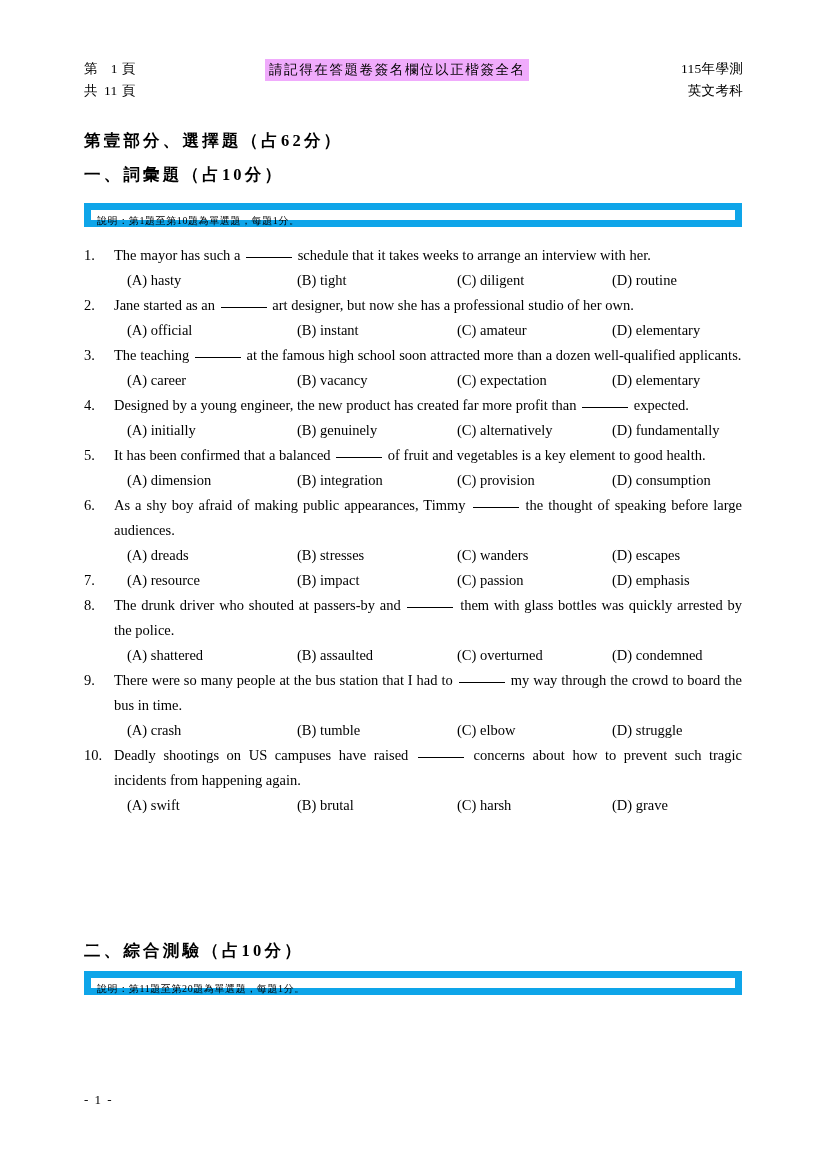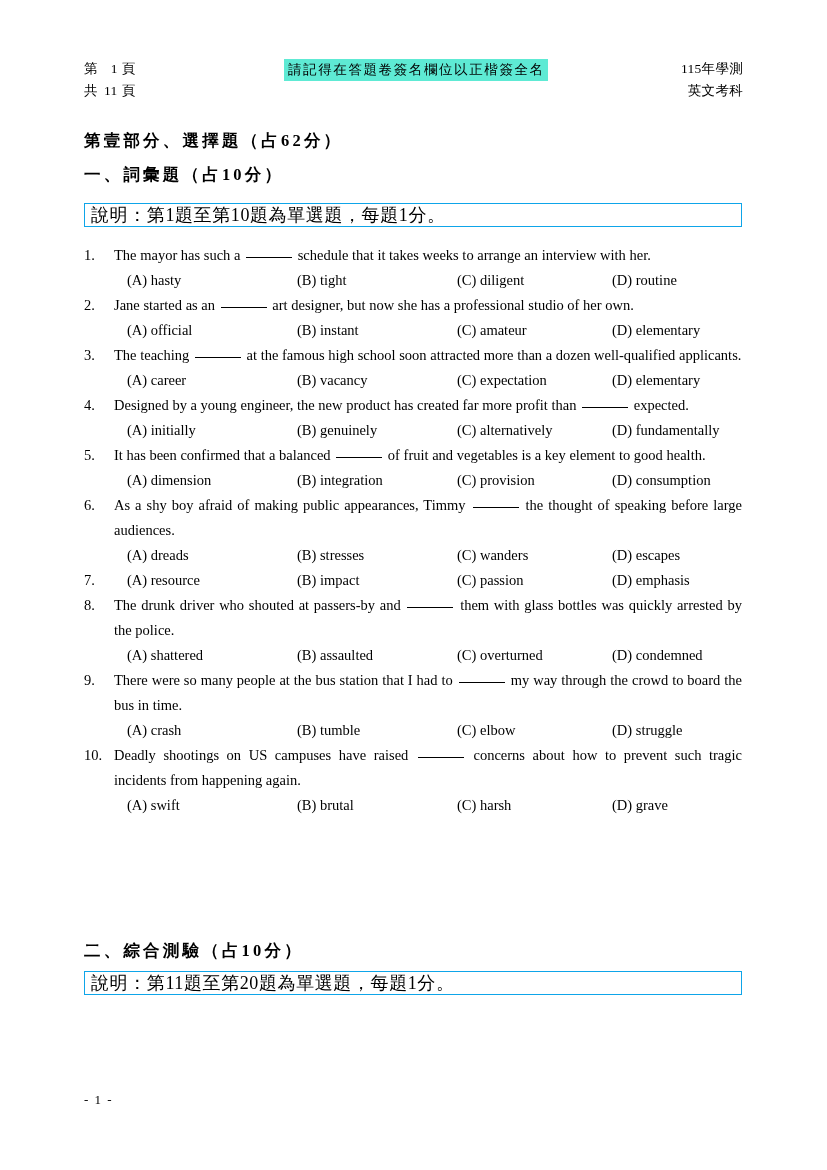--- a/index.html
+++ b/index.html
@@ -36,23 +36,23 @@
     left: 0;
     top: 0;
     font-size: 13.5px;
     line-height: 22px;
     letter-spacing: 0.5px;
     white-space: nowrap;
   }
   .hdr-left .num { display:inline-block; min-width: 16px; text-align: right; }
   .hdr-center {
     position: absolute;
-    left: 200px;
+    left: 181px;
     top: 1px;
-    background: #5eead4;
+    background: #f0abfc;
     font-size: 13.5px;
     line-height: 20px;
     letter-spacing: 1.6px;
     padding: 1px 3px 1px 4px;
     white-space: nowrap;
   }
   .hdr-right {
     position: absolute;
     right: 0;
     top: 0;
@@ -74,24 +74,24 @@
   }
   #part-heading { top: 130px; }
   #sec1-heading { top: 164px; }
   #sec2-heading { top: 940px; }
 
   
   .inst-box {
     position: absolute;
     left: 84px;
     width: 658px;
-    border: 1px solid #0ea5e9;
+    border: 7px solid #0ea5e9;
     box-sizing: border-box;
     height: 24px;
-    font-size: 18px;
+    font-size: 10px;
     line-height: 22px;
     padding-left: 6px;
     letter-spacing: 0.6px;
     white-space: nowrap;
   }
   #inst-1 { top: 203px; }
   #inst-2 { top: 971px; }
 
   
   .qlist {

